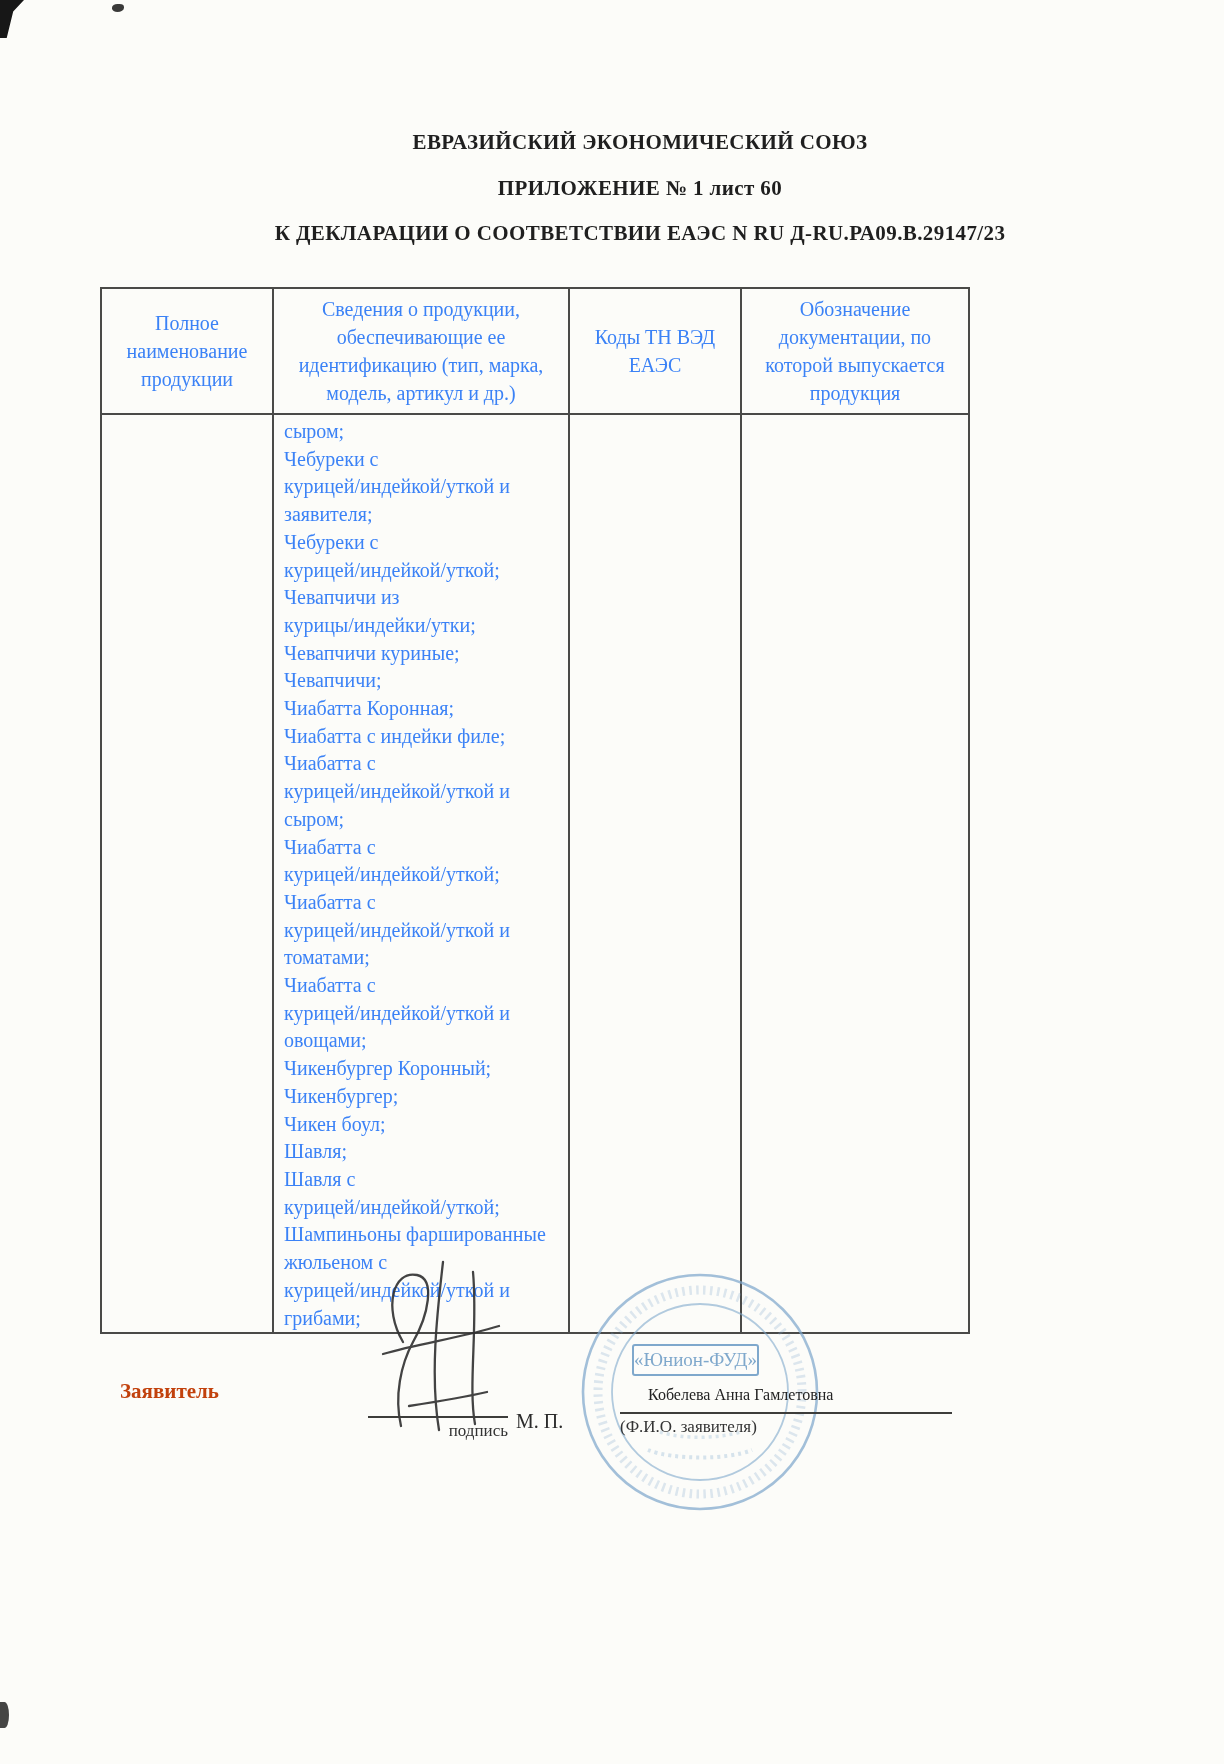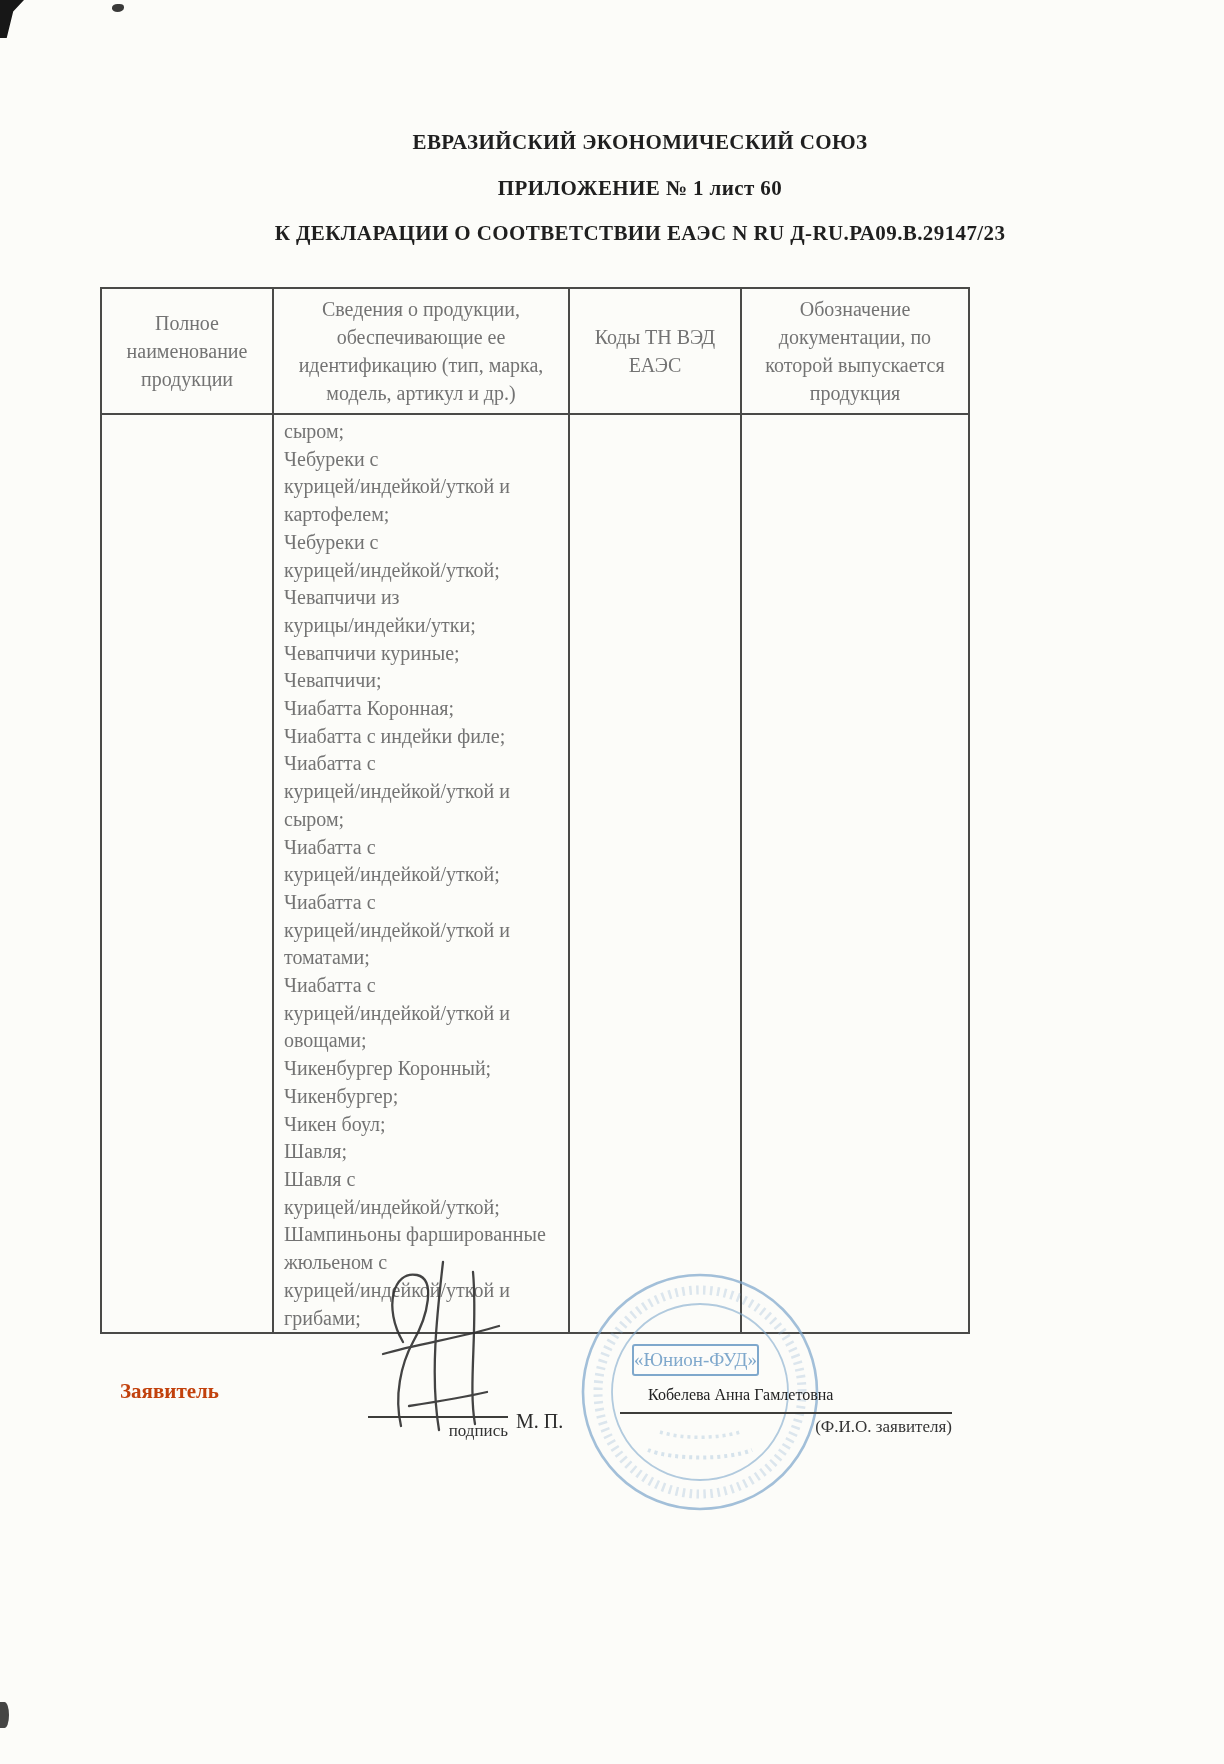--- a/index.html
+++ b/index.html
@@ -41,21 +41,21 @@
   .doc-title-3 { top: 221px; }
 
   
   .product-table {
     position: absolute;
     left: 100px; top: 287px;
     width: 868px;
     border-collapse: collapse;
     table-layout: fixed;
     font-size: 20px;
-    color: #737373;
+    color: #3b82f6;
   }
   .product-table th, .product-table td {
     border: 2px solid #4a4a48;
     vertical-align: middle;
   }
   .product-table th {
     font-weight: normal;
     text-align: center;
     line-height: 28px;
     padding: 6px 12px;
@@ -131,21 +131,21 @@
   .name-line {
     position: absolute;
     left: 620px; top: 1412px;
     width: 332px;
     border-top: 2px solid #3d3d3b;
   }
   .name-caption {
     position: absolute;
     left: 620px; top: 1417px;
     width: 332px;
-    text-align: right;
+    text-align: left;
     font-size: 17px;
     color: #333;
   }
 </style>
 </head>
 <body>
 
 <div class="page">
 
   <div class="artifact artifact-corner-tl"></div>
@@ -171,21 +171,21 @@
         <th>Обозначение документации, по которой выпускается продукция</th>
       </tr>
     </thead>
     <tbody>
       <tr>
         <td></td>
         <td>
             <div class="product-line">сыром;</div>
             <div class="product-line">Чебуреки с</div>
             <div class="product-line">курицей/индейкой/уткой и</div>
-            <div class="product-line">картофелем;</div>
+            <div class="product-line">заявителя;</div>
             <div class="product-line">Чебуреки с</div>
             <div class="product-line">курицей/индейкой/уткой;</div>
             <div class="product-line">Чевапчичи из</div>
             <div class="product-line">курицы/индейки/утки;</div>
             <div class="product-line">Чевапчичи куриные;</div>
             <div class="product-line">Чевапчичи;</div>
             <div class="product-line">Чиабатта Коронная;</div>
             <div class="product-line">Чиабатта с индейки филе;</div>
             <div class="product-line">Чиабатта с</div>
             <div class="product-line">курицей/индейкой/уткой и</div>

